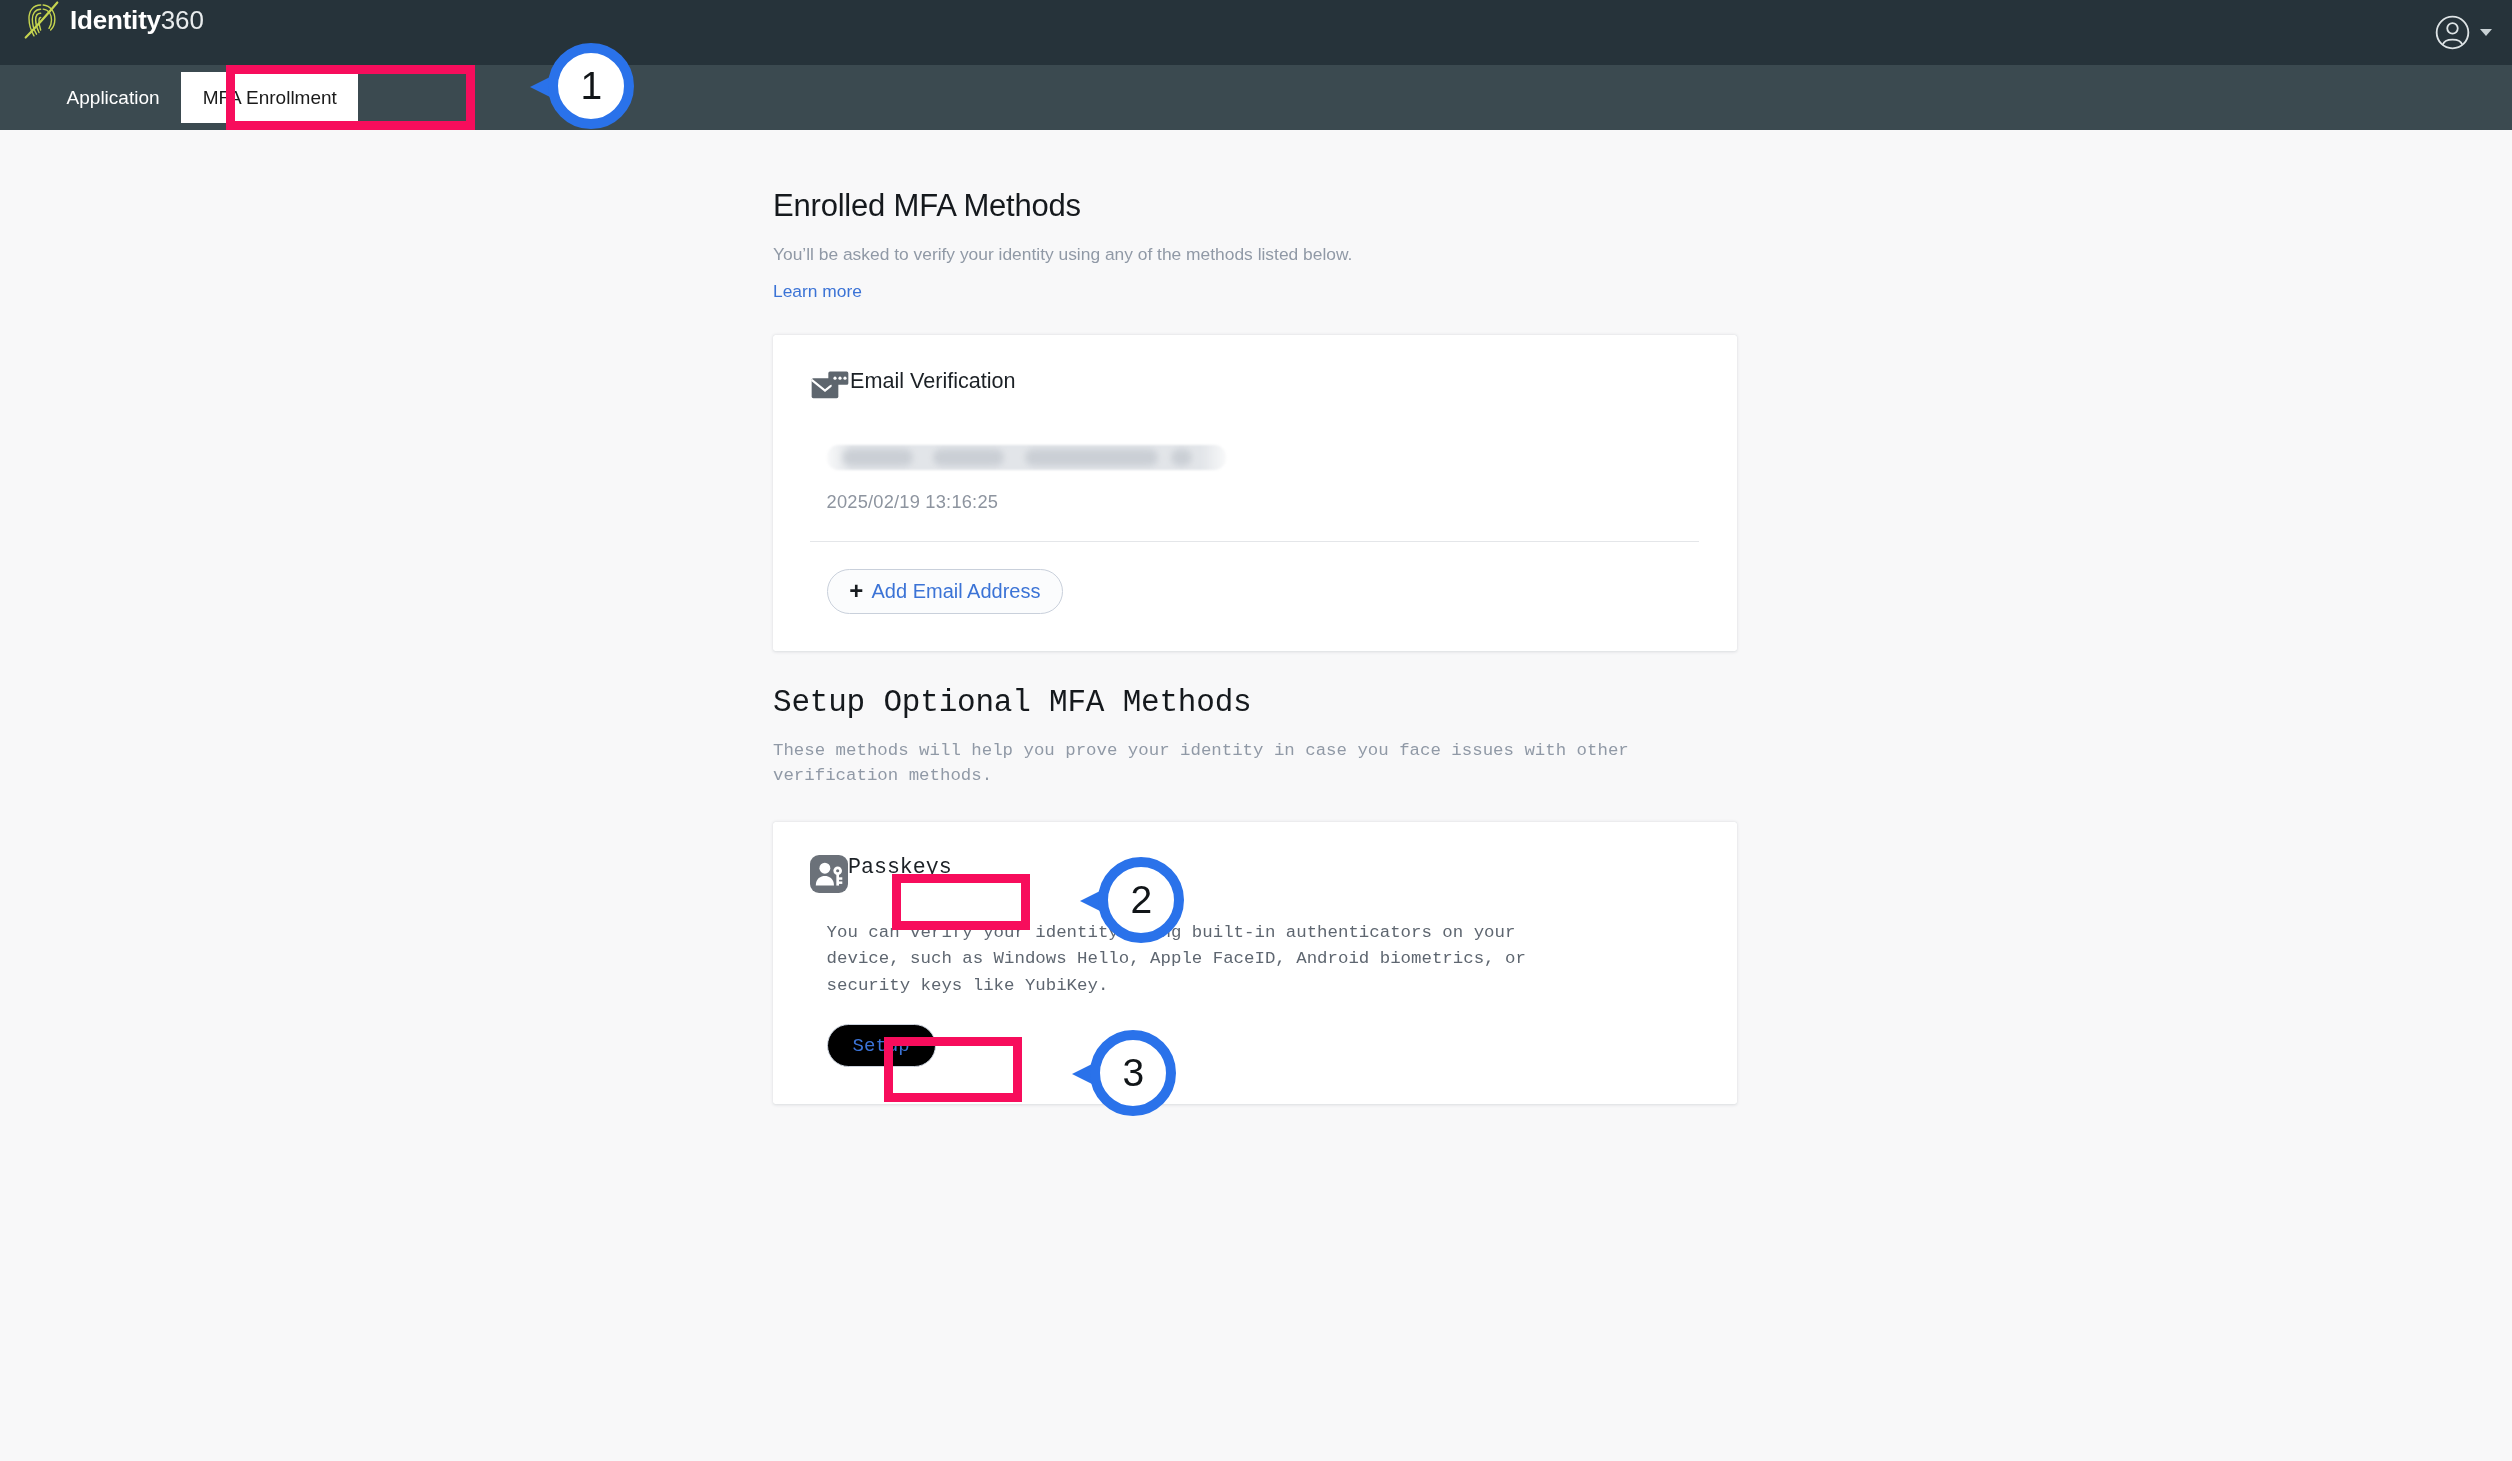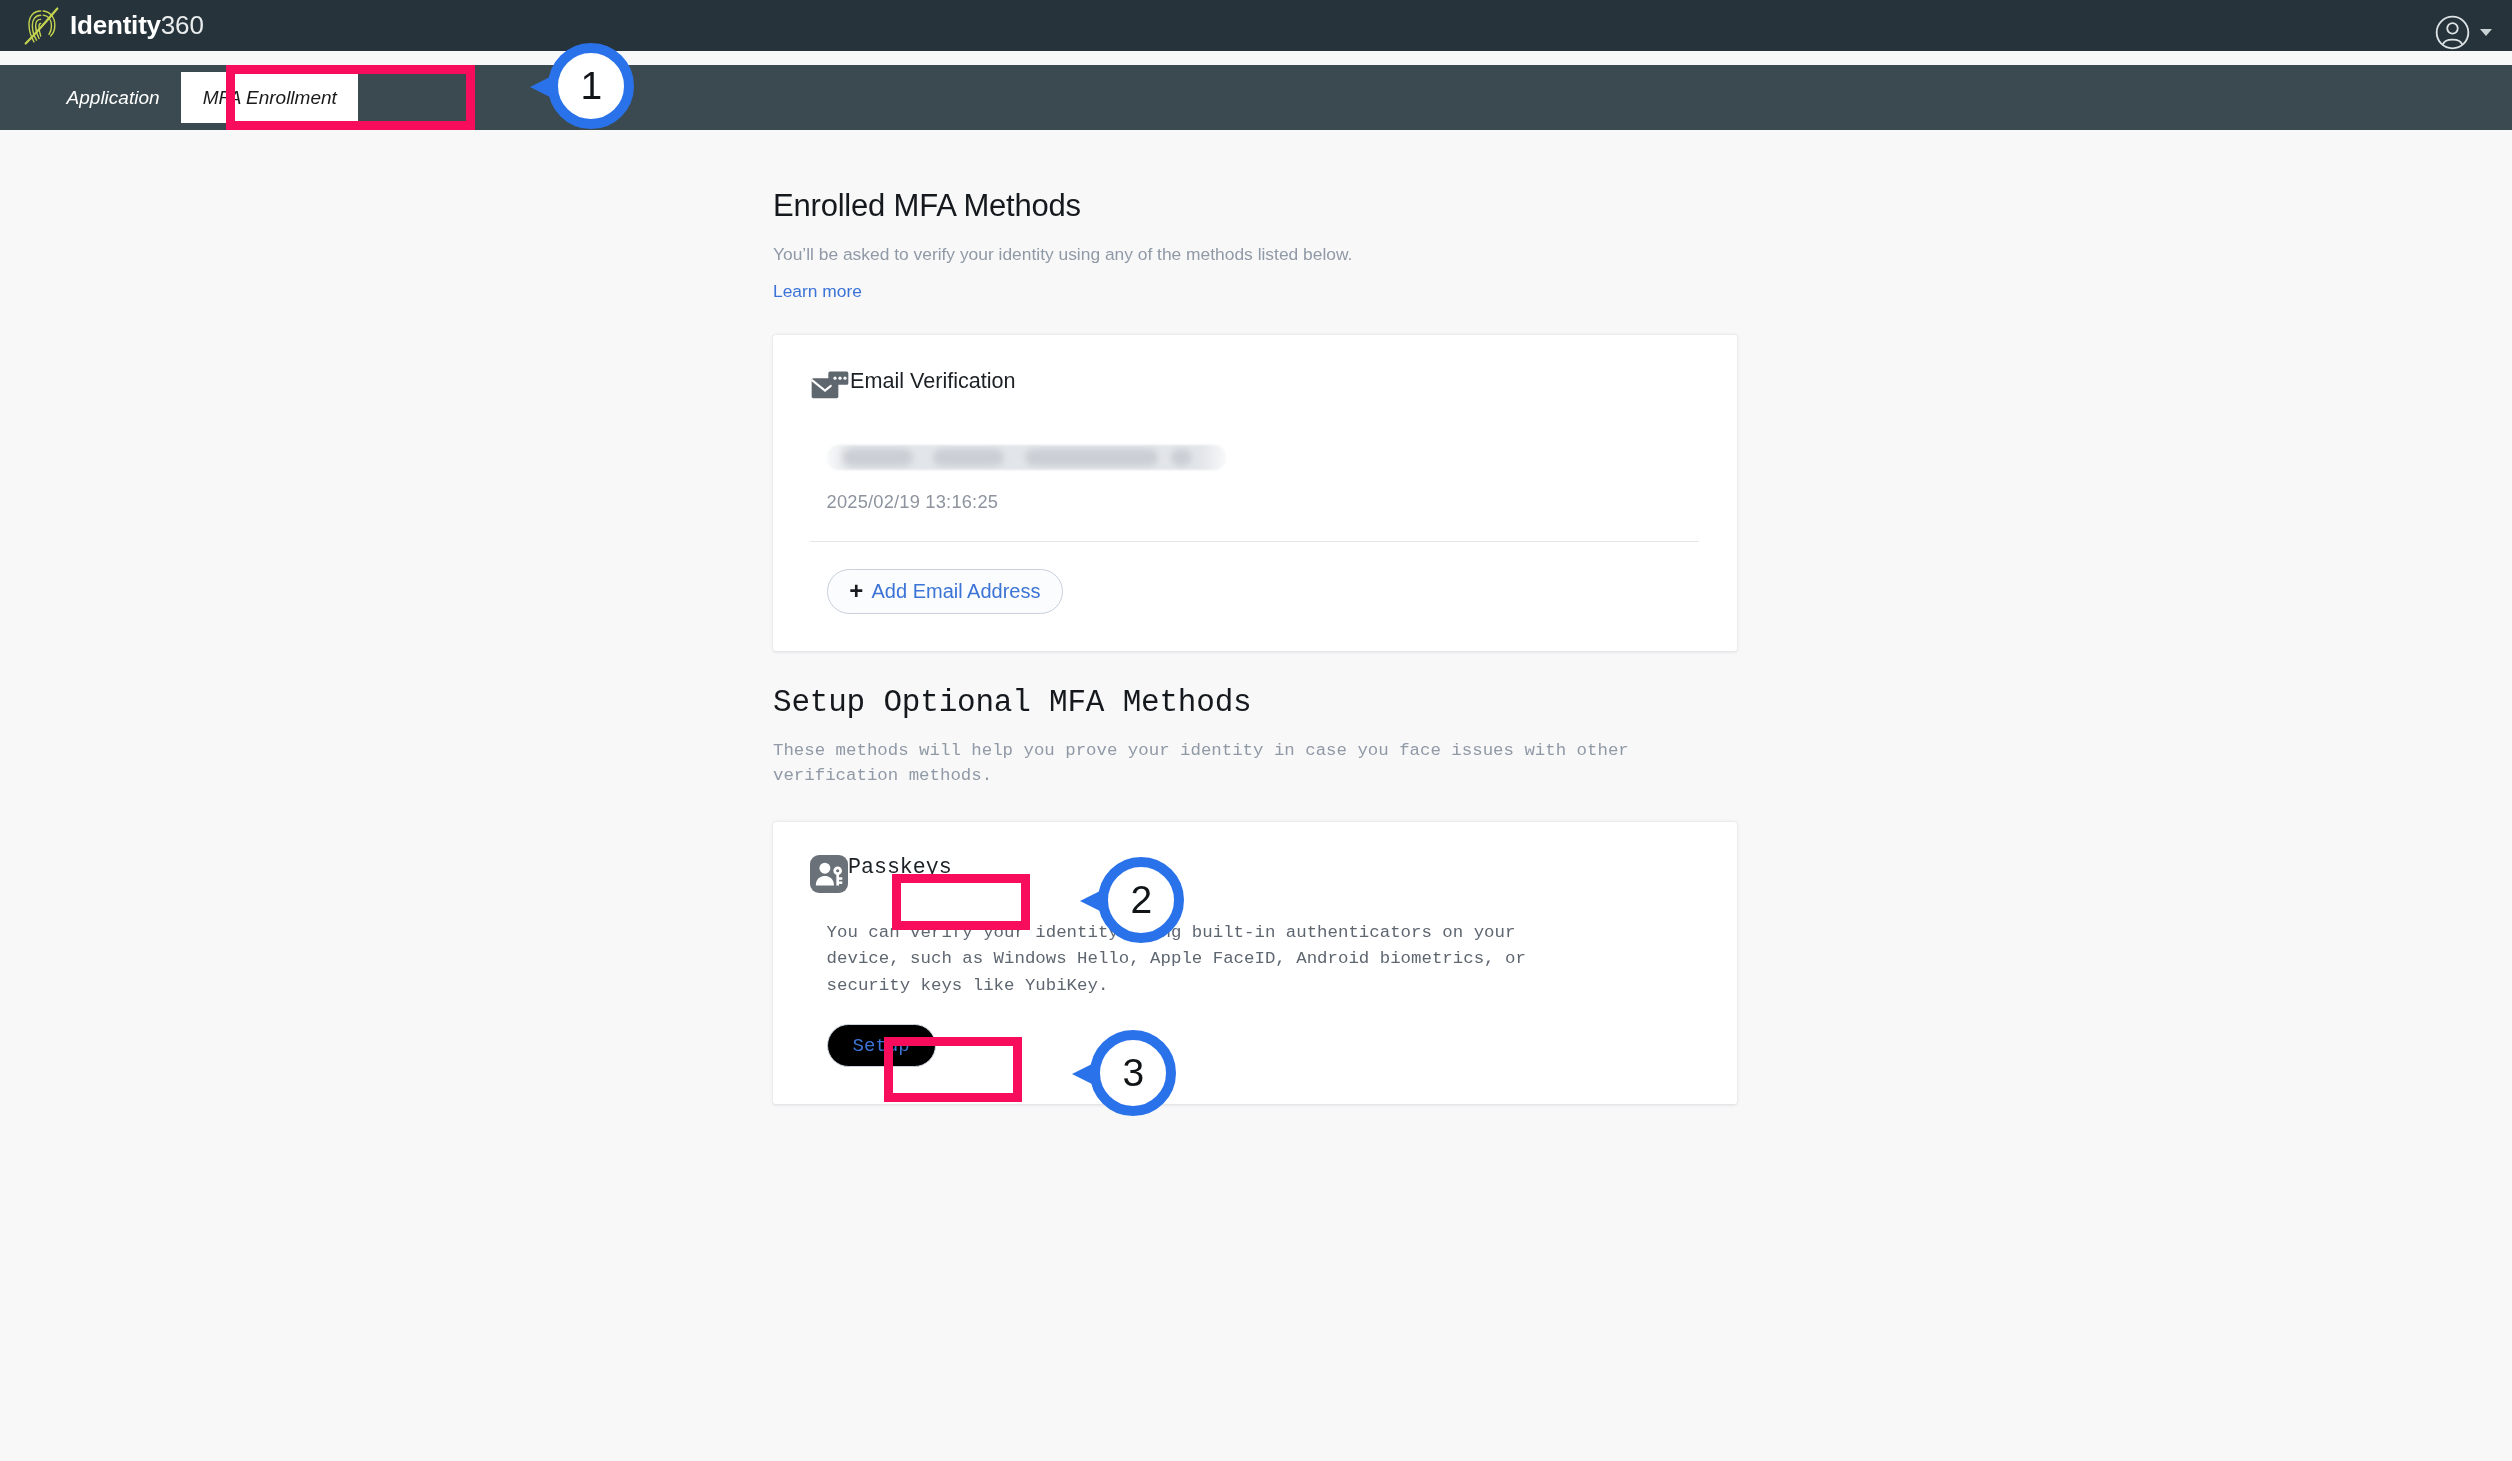--- a/index.html
+++ b/index.html
@@ -14,24 +14,24 @@
     font-family: "Liberation Sans", sans-serif;
     background: #f8f8f9;
     color: #1f2429;
     -webkit-font-smoothing: antialiased;
   }
 
   
   .topbar {
     position: absolute;
     left: 0; top: 0;
-    width: 2512px; height: 51px;
+    width: 2512px; height: 65px;
     background: #26333a;
     display: flex;
-    align-items: center;
+    align-items: flex-start;
     z-index: 5;
   }
   .brand {
     display: flex;
     align-items: center;
     margin-left: 23px;
     gap: 10px;
   }
   .brand-logo { width: 37px; height: 40px; display: block; flex: 0 0 auto; }
   .brand-text {
@@ -70,21 +70,20 @@
     z-index: 4;
   }
   .nav-item {
     display: flex;
     align-items: center;
     padding: 0 21.6px;
     font-size: 19px;
     color: #ffffff;
     white-space: nowrap;
     cursor: pointer;
-    font-style: italic;
   }
   .nav-item.first { margin-left: 45px; }
   .nav-item.active {
     background: #ffffff;
     color: #1a1a1a;
     margin: 6.6px 0;
   }
 
   
   .page {

